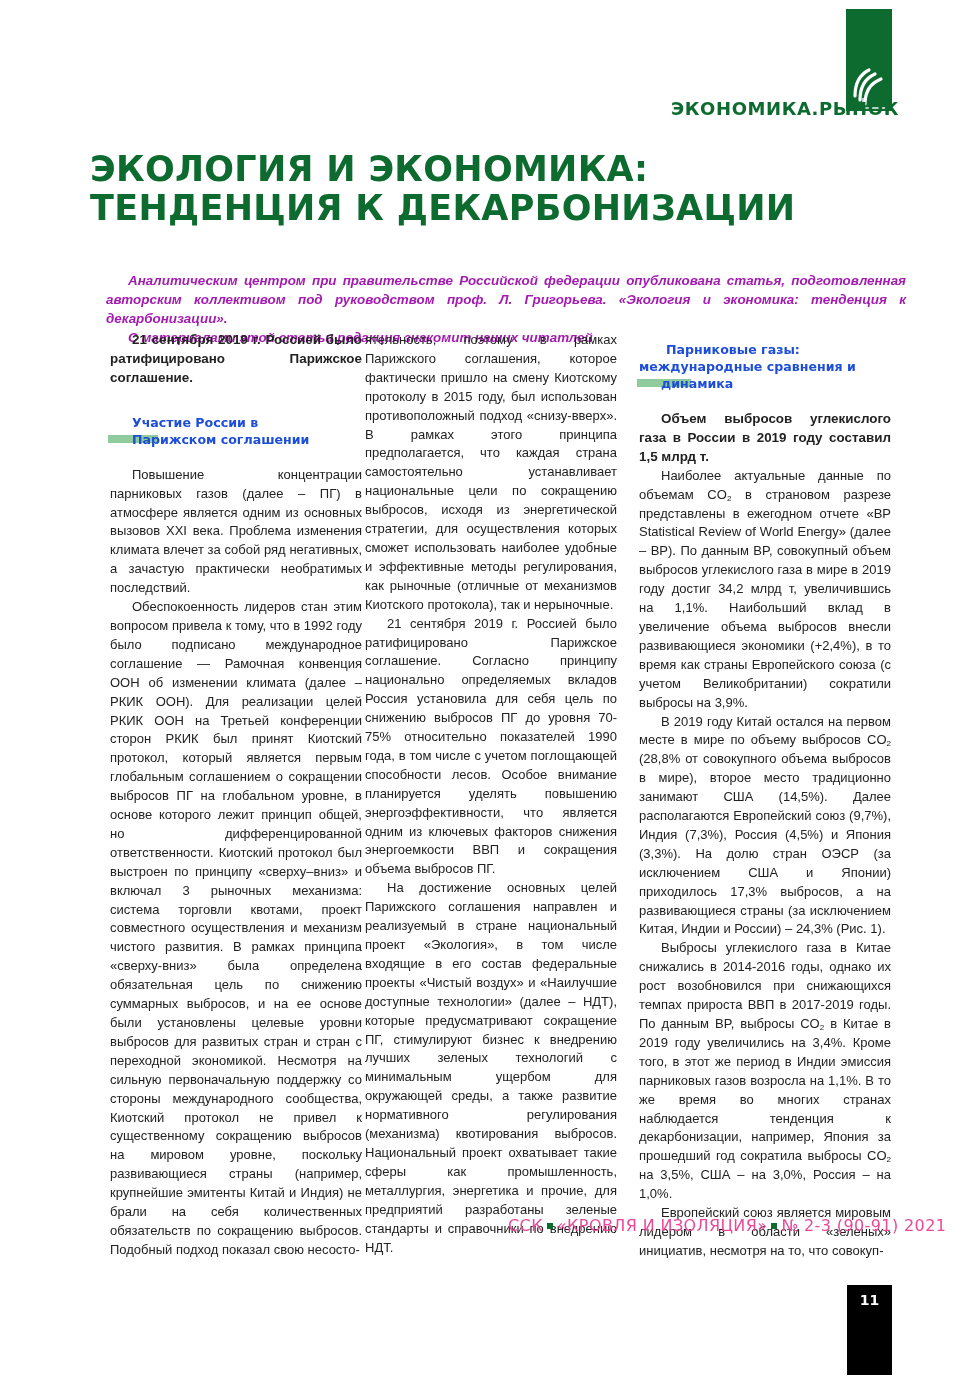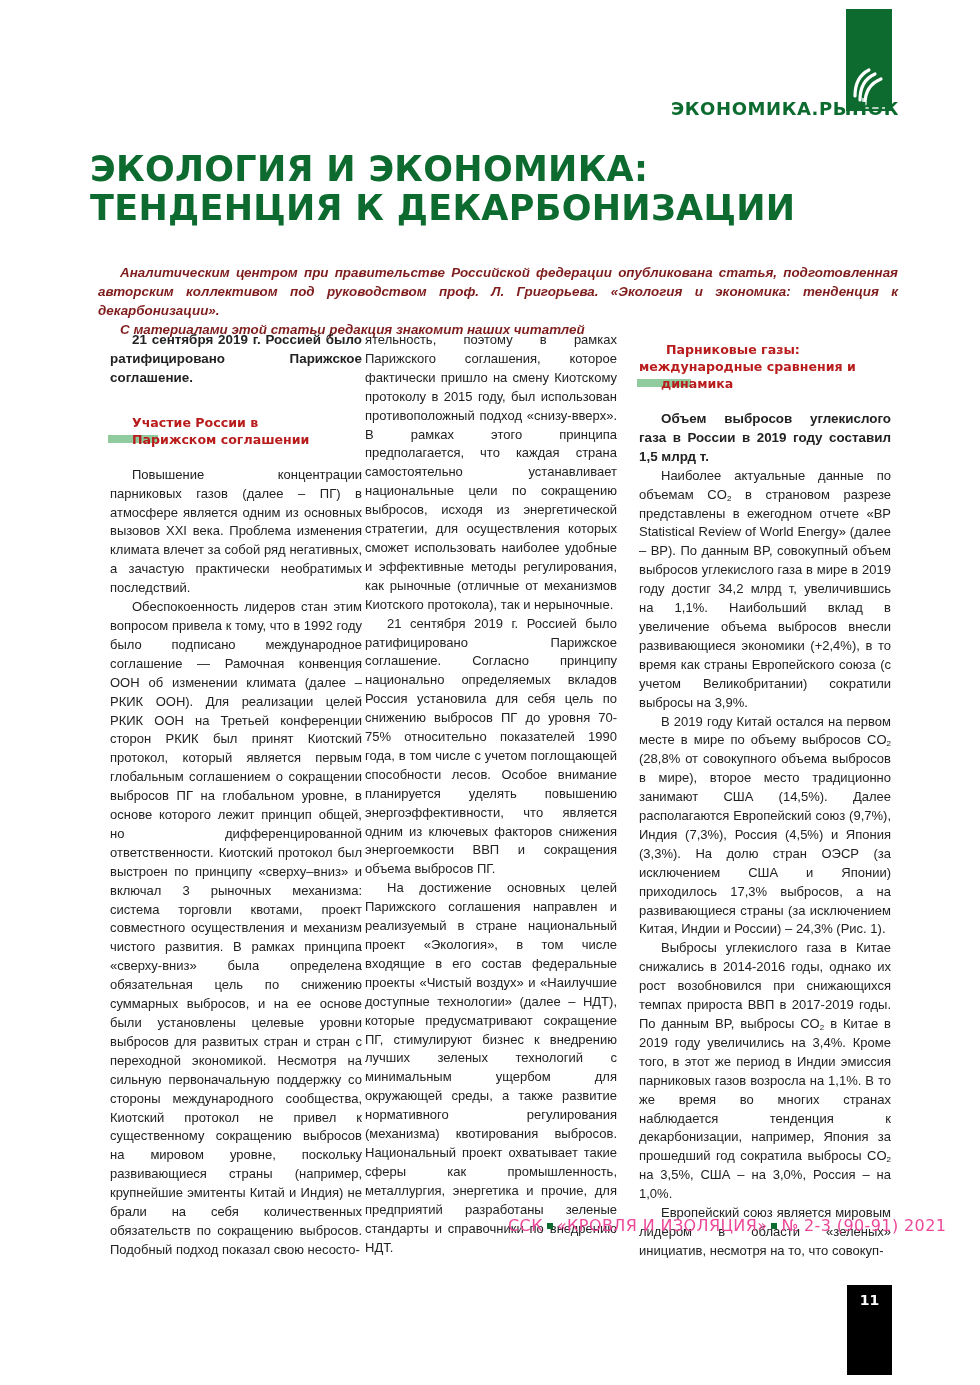--- a/index.html
+++ b/index.html
@@ -5,31 +5,31 @@
   html, body { margin:0; padding:0; background:#ffffff; }
   body { width:980px; height:1385px; position:relative; overflow:hidden;
          font-family:"Liberation Sans", sans-serif; color:#1a1a1a; }
   .green-tab { position:absolute; left:846px; top:9px; width:46px; height:102px; background:#0d6b2f; }
   .green-tab svg { position:absolute; left:5px; top:55px; }
   .section-label { position:absolute; left:671px; top:98px; font-size:18px; font-weight:bold;
                    letter-spacing:0.6px; color:#0d6b2f; font-family:"DejaVu Sans", sans-serif; }
   .title { position:absolute; left:90px; top:150px; width:800px; margin:0;
            font-family:"DejaVu Sans", sans-serif; font-weight:bold; font-size:35px;
            line-height:38px; color:#0d6b2f; letter-spacing:0.3px; transform:scaleY(1.02); }
-  .lead { position:absolute; left:90px; top:255px; width:800px; margin:8px;
-          font-style:italic; font-weight:bold; font-size:13.4px; line-height:19px; color:#7f1d1d; }
+  .lead { position:absolute; left:90px; top:255px; width:800px; margin:16px;
+          font-style:italic; font-weight:bold; font-size:13.4px; line-height:19px; color:#a21caf; }
   .lead p { margin:0; text-indent:22px; text-align:justify; }
   .col { position:absolute; top:331px; width:252px; font-size:13px; line-height:18.9px; color:#222; }
   .col1 { left:90px;margin-left:20px; }
   .col2 { left:365px; }
   .col3 { left:639px; }
   .col p { margin:0; text-indent:22px; text-align:justify; hyphens:manual; }
   .col p.intro { font-weight:bold; font-size:13.4px; }
   .subhead { position:relative; font-family:"DejaVu Sans", sans-serif; font-weight:bold;
-             font-size:12.6px; line-height:17px; color:#b91c1c; margin:0; }
+             font-size:12.6px; line-height:17px; color:#1d4ed8; margin:0; }
   .subhead .bar { position:absolute; height:8px; background:#8fcb9c; }
   .subhead span.t { position:relative; }
   .gap { height:18px; }
   .gap-lg { height:26px; }
   sub { font-size:8px; vertical-align:-2px; line-height:0; }
   .footer { position:absolute; left:508px; top:1216px; font-size:16px; color:#ec4899;
             letter-spacing:0.4px; font-family:"DejaVu Sans", sans-serif; }
   .footer .sq { display:inline-block; width:6px; height:6px; background:#0d6b2f; vertical-align:2px; margin:0 4px; }
   .page-tab { position:absolute; left:847px; top:1285px; width:45px; height:90px; background:#000000; }
   .page-num { position:absolute; left:0; right:0; top:7px; text-align:center; color:#fff;

